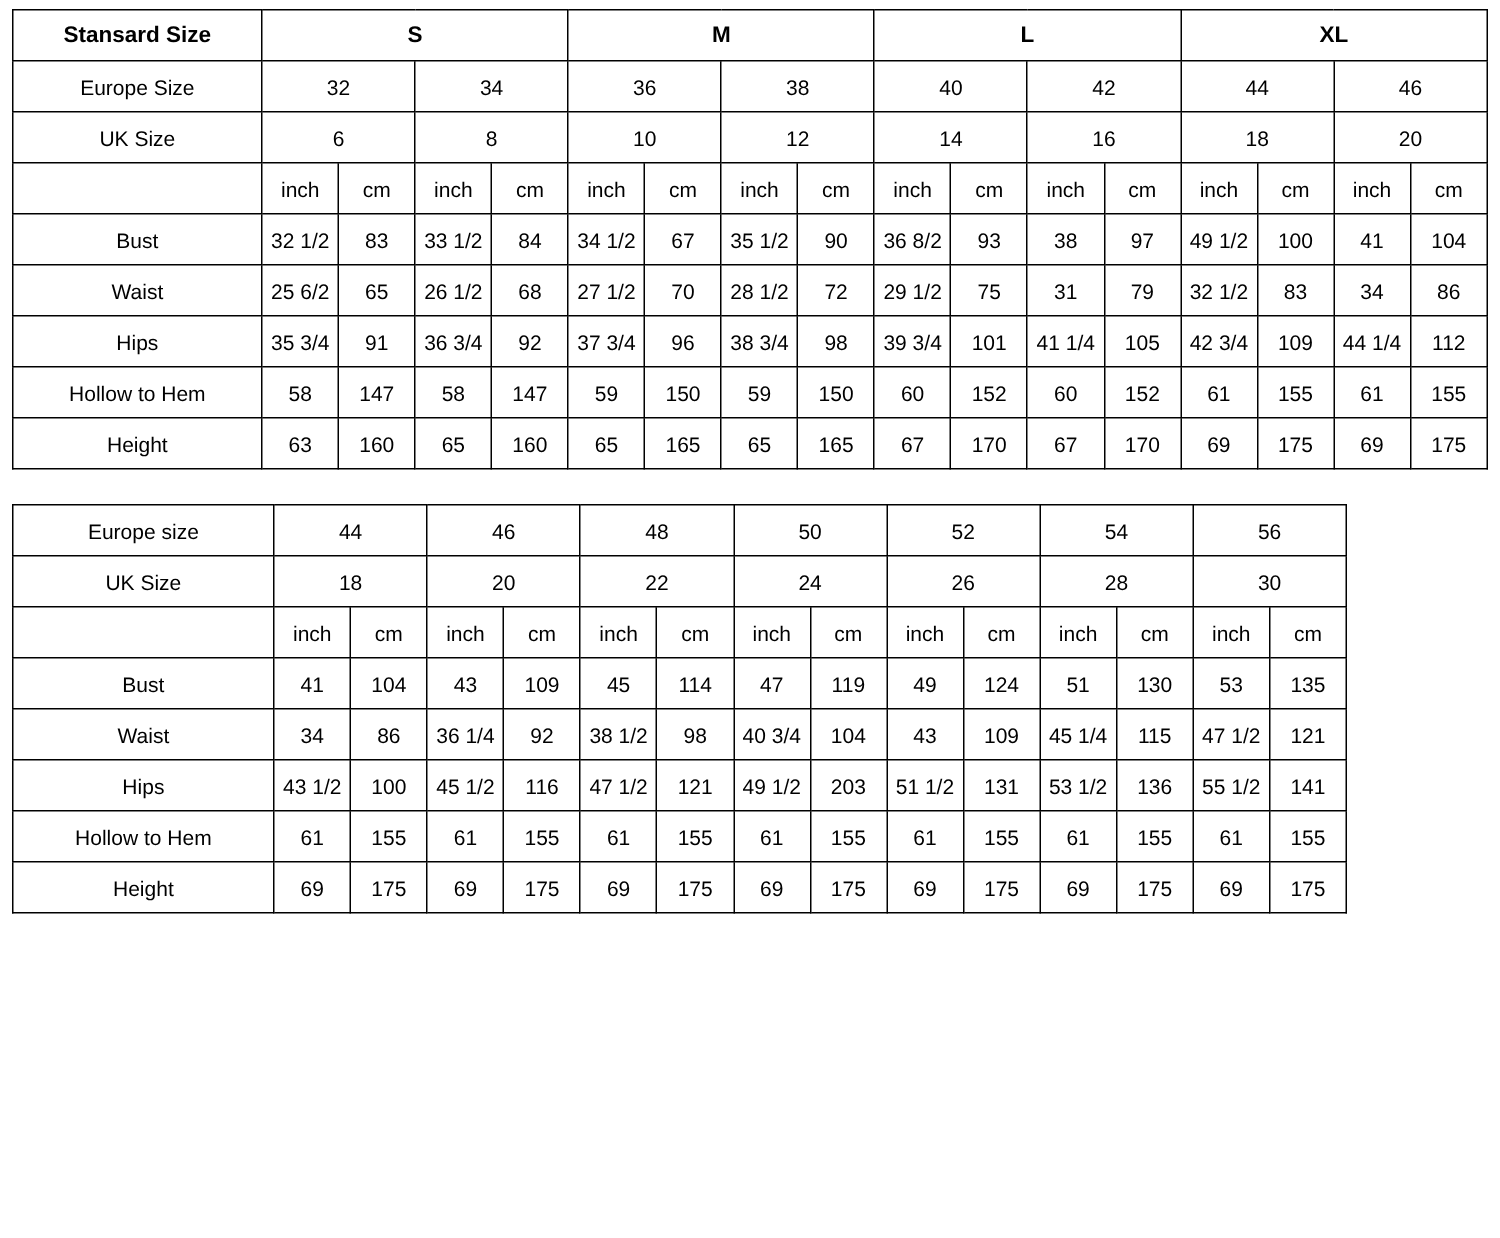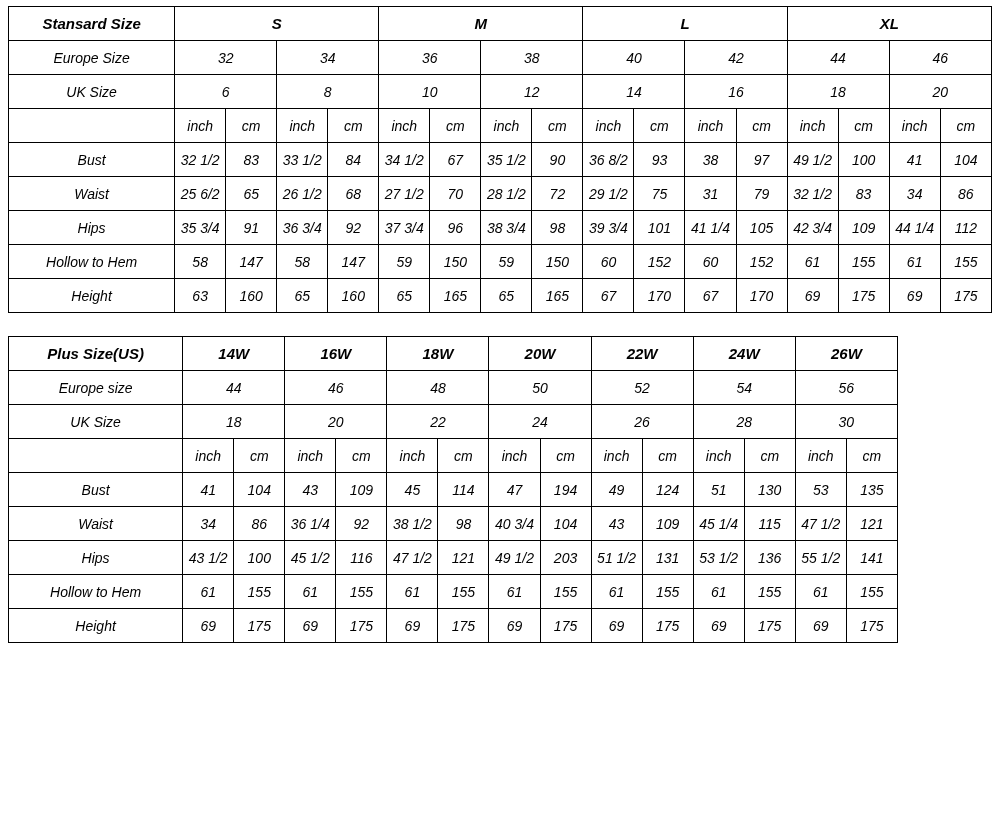--- a/index.html
+++ b/index.html
@@ -13,21 +13,20 @@
     font-family: "Liberation Sans", sans-serif;
     color: #000000;
     overflow: hidden;
   }
   .page {
     position: relative;
     width: 1000px;
     height: 792px;
     box-sizing: border-box;
     padding: 6px 8px 6px 8px;
-    font-style: italic;
   }
   table.sizechart {
     border-collapse: collapse;
     table-layout: fixed;
     background: #ffffff;
   }
   table.sizechart td {
     border: 1px solid #000000;
     text-align: center;
     vertical-align: middle;
@@ -254,30 +253,20 @@
       <col style="width:51px">
         <col style="width:51px">
       <col style="width:51px">
         <col style="width:51px">
       <col style="width:51px">
         <col style="width:51px">
       <col style="width:51px">
         <col style="width:51px">
     </colgroup>
     <tbody>
-      <tr class="group-row">
-        <td class="rowlabel bold">Plus Size(US)</td>
-        <td colspan="2">14W</td>
-        <td colspan="2">16W</td>
-        <td colspan="2">18W</td>
-        <td colspan="2">20W</td>
-        <td colspan="2">22W</td>
-        <td colspan="2">24W</td>
-        <td colspan="2">26W</td>
-      </tr>
 
       <tr>
         <td class="rowlabel">Europe size</td>
         <td colspan="2">44</td>
         <td colspan="2">46</td>
         <td colspan="2">48</td>
         <td colspan="2">50</td>
         <td colspan="2">52</td>
         <td colspan="2">54</td>
         <td colspan="2">56</td>
@@ -314,21 +303,21 @@
 
       <tr>
         <td class="rowlabel">Bust</td>
         <td>41</td>
         <td>104</td>
         <td>43</td>
         <td>109</td>
         <td>45</td>
         <td>114</td>
         <td>47</td>
-        <td>194</td>
+        <td>119</td>
         <td>49</td>
         <td>124</td>
         <td>51</td>
         <td>130</td>
         <td>53</td>
         <td>135</td>
       </tr>
 
       <tr>
         <td class="rowlabel">Waist</td>

